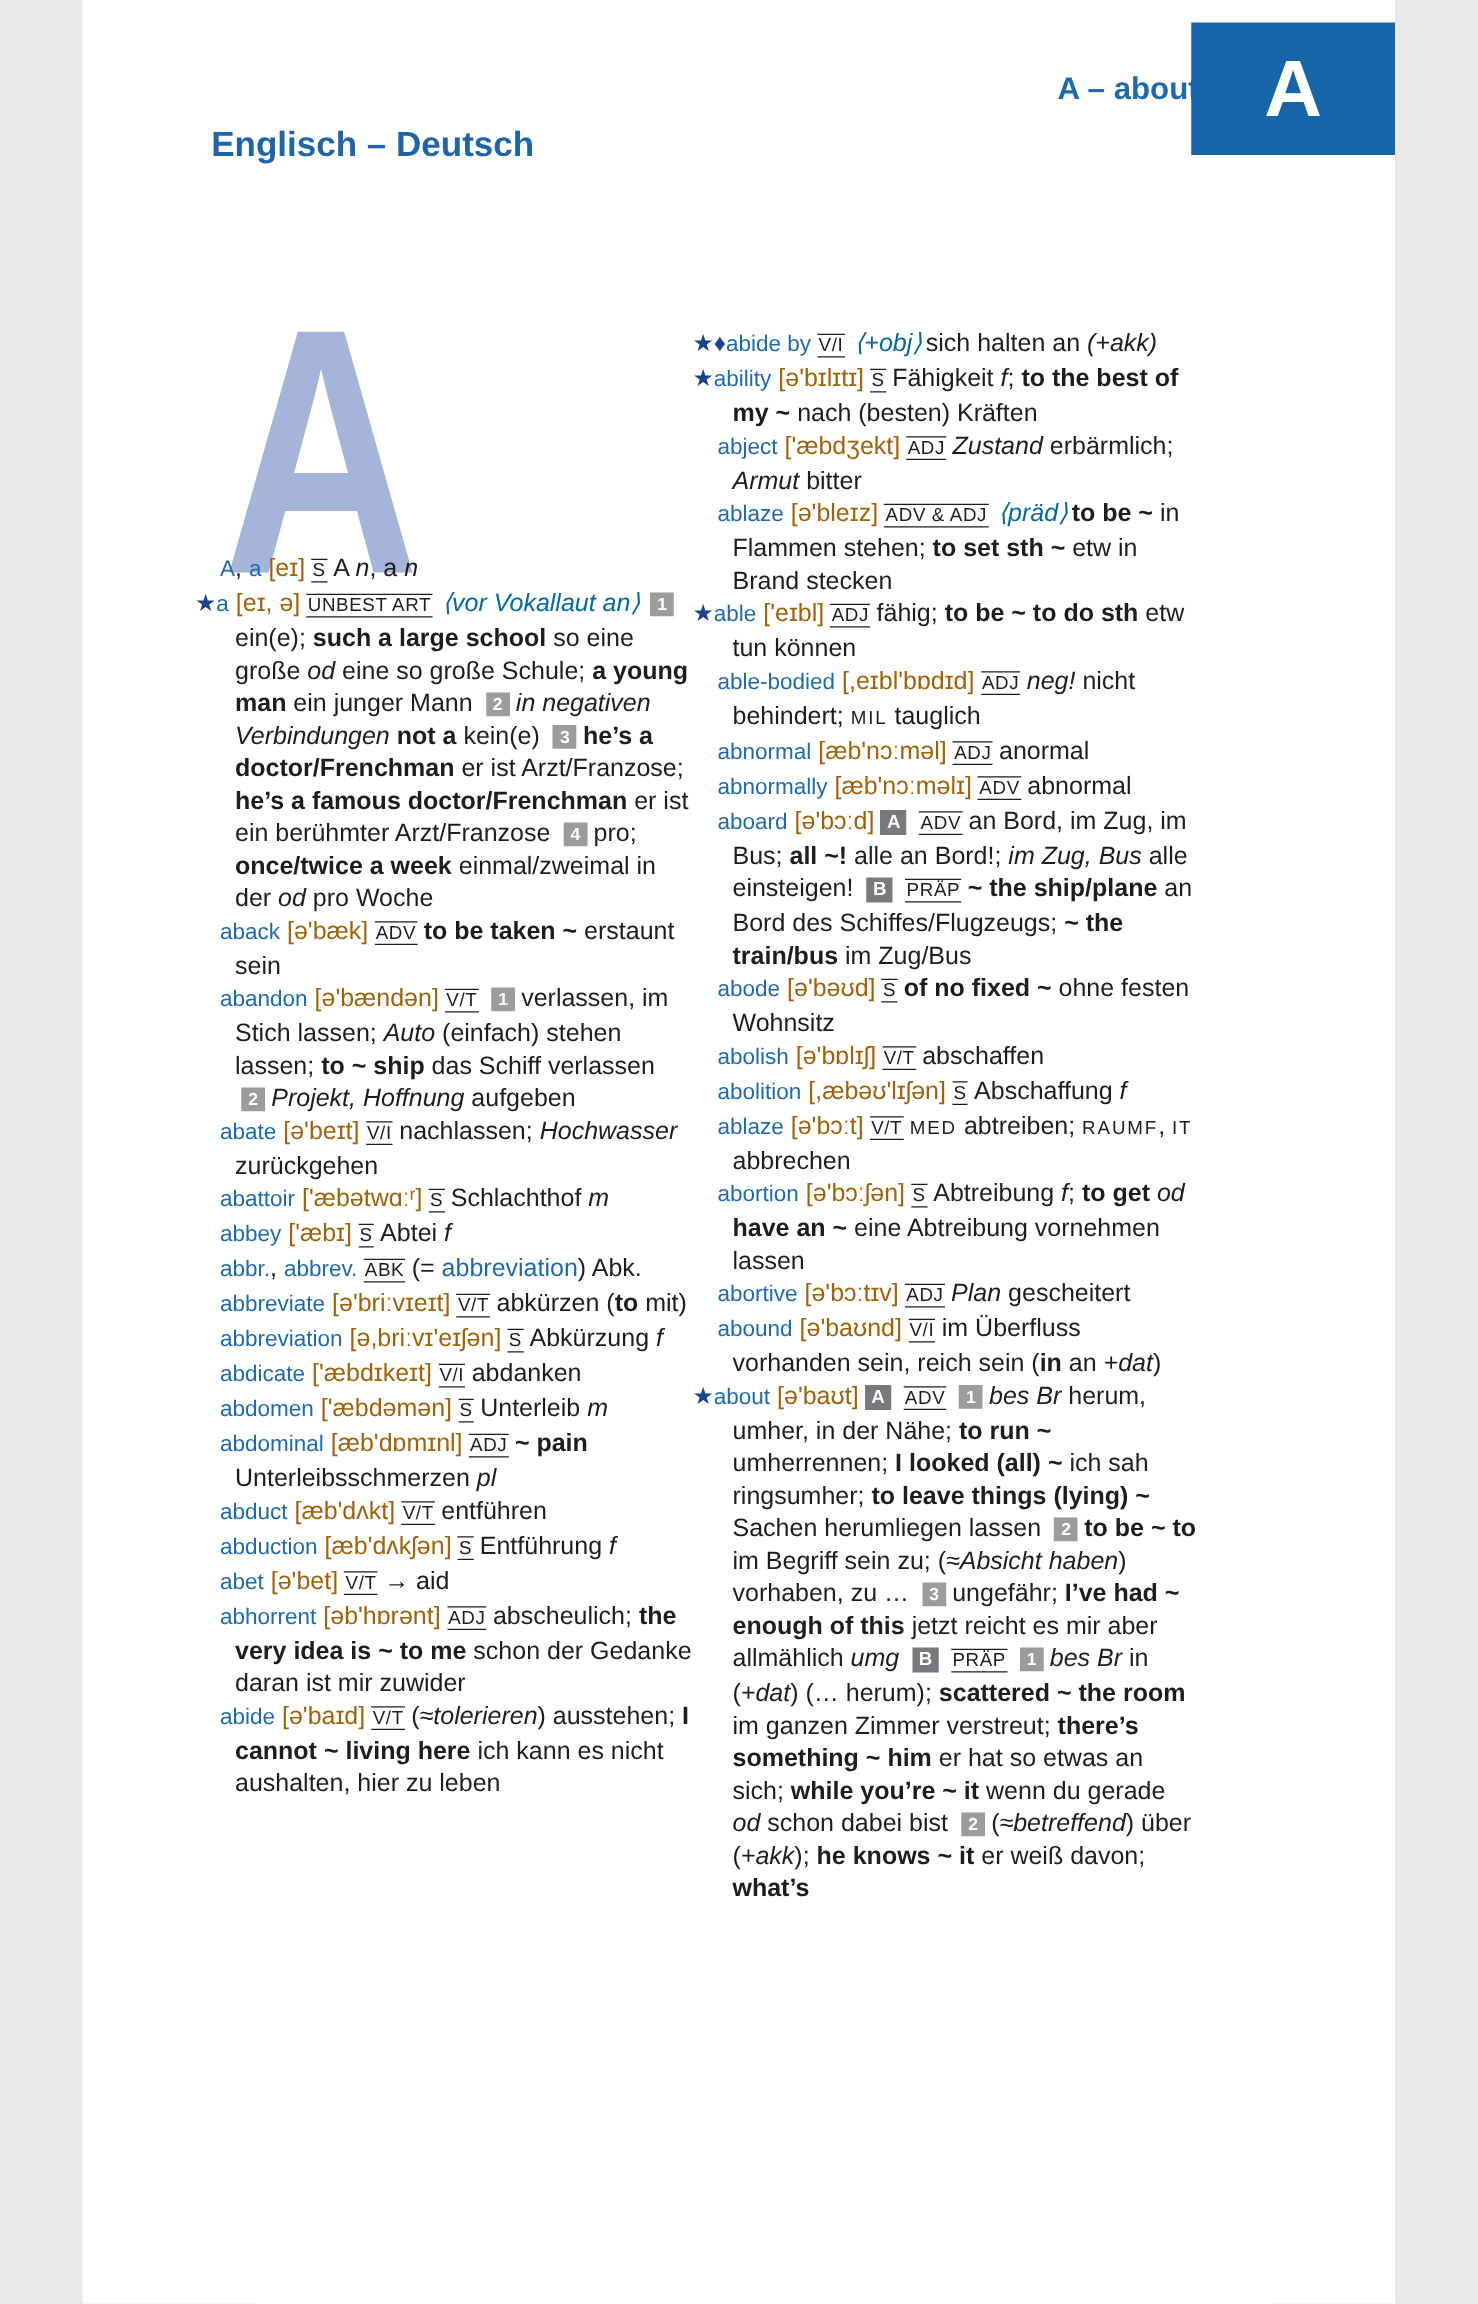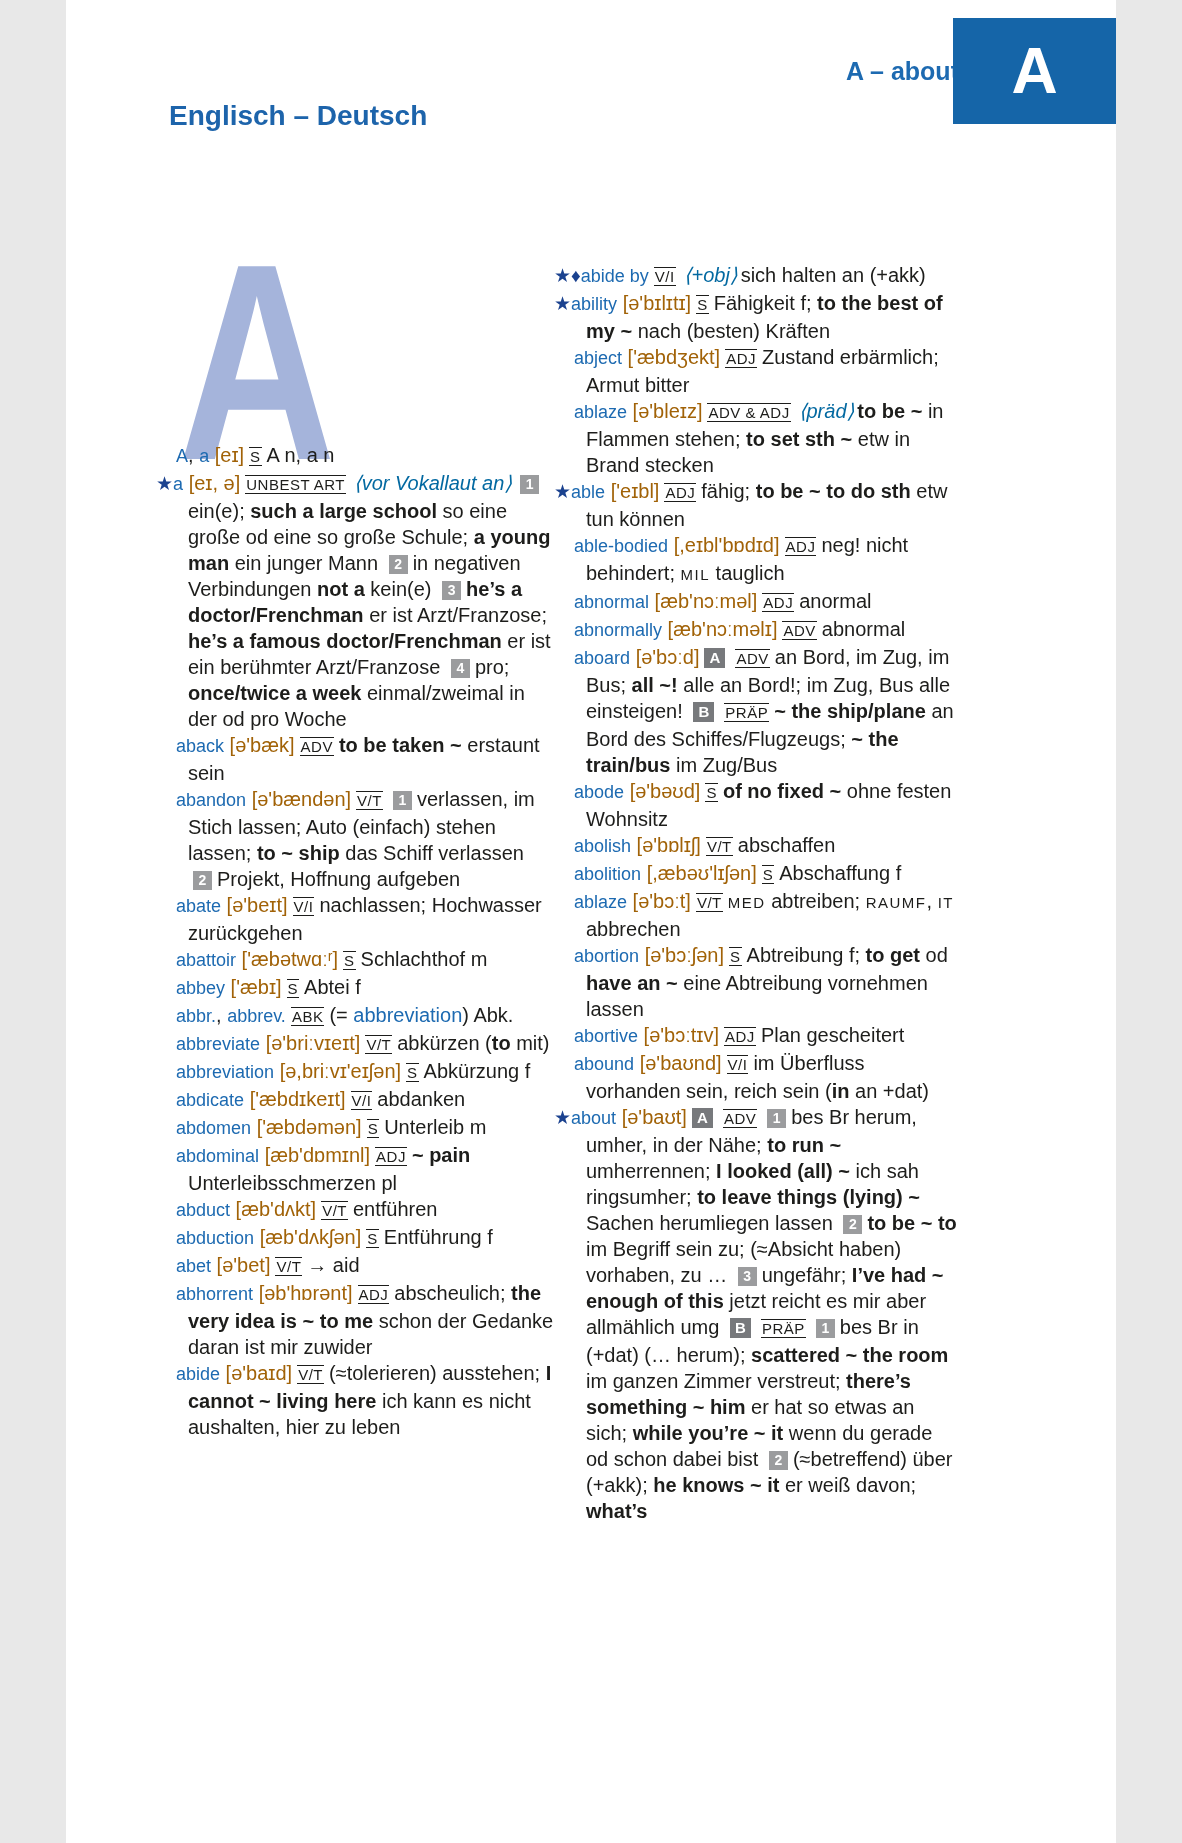--- a/index.html
+++ b/index.html
@@ -50,21 +50,21 @@
   .col{position:absolute;font-size:20px;line-height:26px;}
   .col-left{left:110px;top:442px;width:380px;}
   .col-right{left:508px;top:262px;width:384px;}
   .entry{padding-left:12px;text-indent:-12px;}
   .entry.star{text-indent:-32px;}
   
   .seg-hw{color:#1d6ab1;font-weight:normal;font-size:18px;}
   .seg-ph{color:#a16207;}
   .seg-ref{color:#1d6ab1;}
   .seg-b{font-weight:bold;}
-  .seg-i{margin-top:48px;}
+  .seg-i{font-style:italic;margin-top:48px;}
   .seg-ibl{font-style:italic;color:#0369a1;margin:16px 3px;}
   .seg-tag{
     font-size:15px;letter-spacing:.5px;
     border-top:1.5px solid #1d1d1b;border-bottom:1.5px solid #1d1d1b;
     padding:0 1px;margin:0 5px;white-space:nowrap;
   }
   .seg-dom{font-size:15px;letter-spacing:1.5px;}
   .seg-num{
     display:inline-block;background:#9b9c9e;color:#fff;
     font-weight:bold;font-size:14px;width:19px;line-height:19px;

